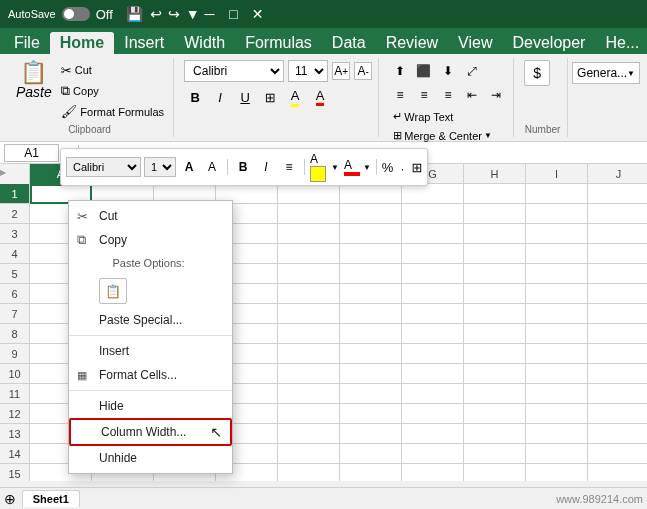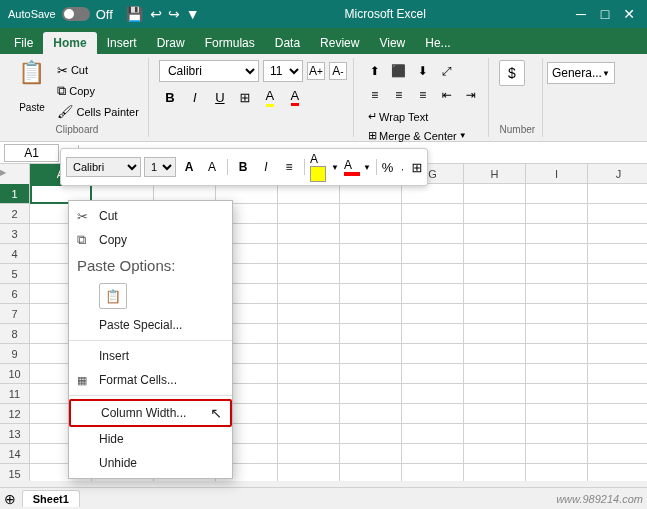--- a/index.html
+++ b/index.html
@@ -1,43 +1,43 @@
 <!DOCTYPE html>
 <html><head>
   <meta charset="utf-8">
   <style>
     * { margin: 0; padding: 0; box-sizing: border-box; }
     body { font-family: 'Segoe UI', Arial, sans-serif; font-size: 12px; background: #f0f0f0; width: 647px; height: 509px; overflow: hidden; user-select: none; }
 
     
-    .title-bar { background: #0f766e; height: 28px; display: flex; align-items: center; padding: 0 8px; color: white; font-size: 12px; }
+    .title-bar { background: #14532d; height: 28px; display: flex; align-items: center; padding: 0 8px; color: white; font-size: 12px; }
     .title-bar-left { display: flex; align-items: center; gap: 6px; }
     .autosave-label { font-size: 11px; }
     .autosave-toggle { background: #777; border-radius: 8px; width: 28px; height: 14px; display: inline-flex; align-items: center; padding: 2px; }
     .autosave-toggle-knob { background: white; border-radius: 50%; width: 10px; height: 10px; }
     .title-icons { display: flex; gap: 6px; align-items: center; margin-left: 8px; }
     .title-icon { color: white; font-size: 14px; cursor: pointer; }
     .title-center { flex: 1; text-align: center; font-size: 12px; }
     .title-right { display: flex; gap: 4px; align-items: center; }
     .win-btn { width: 20px; height: 20px; display: flex; align-items: center; justify-content: center; font-size: 14px; cursor: pointer; }
 
     
     .ribbon-tabs { background: #217346; display: flex; align-items: flex-end; padding: 0 4px; height: 26px; }
-    .ribbon-tab { padding: 4px 10px; font-size: 12px; color: white; cursor: pointer; border-radius: 3px 3px 0 0; height: 22px; display: flex; align-items: center; }
+    .ribbon-tab { padding: 4px 10px; font-size: 16px; color: white; cursor: pointer; border-radius: 3px 3px 0 0; height: 22px; display: flex; align-items: center; }
     .ribbon-tab.active { background: #f0f0f0; color: #217346; font-weight: 600; }
 
     
     .ribbon { background: #f0f0f0; border-bottom: 1px solid #d0d0d0; padding: 4px 6px; display: flex; align-items: stretch; gap: 4px; height: 88px; }
     .ribbon-group { display: flex; flex-direction: column; border-right: 1px solid #d4d4d4; padding: 2px 6px; min-width: 50px; }
     .ribbon-group-content { display: flex; align-items: flex-start; gap: 2px; flex: 1; }
     .ribbon-group-label { font-size: 10px; color: #666; text-align: center; margin-top: auto; padding-top: 2px; }
 
     .big-btn { display: flex; flex-direction: column; align-items: center; cursor: pointer; padding: 2px 4px; border-radius: 3px; min-width: 40px; }
     .big-icon { font-size: 22px; line-height: 1; }
-    .big-label { font-size: 10px; margin-top: 18px; }
+    .big-label { font-size: 14px; margin-top: 0; font-style: italic; }
 
     .small-btns { display: flex; flex-direction: column; justify-content: space-around; height: 100%; }
     .small-btn { display: flex; align-items: center; gap: 3px; cursor: pointer; padding: 1px 3px; border-radius: 2px; font-size: 11px; white-space: nowrap; }
     .small-icon { font-size: 13px; }
     .font-row1 { display: flex; align-items: center; gap: 4px; }
     .font-select { height: 22px; font-size: 12px; border: 1px solid #bbb; background: white; padding: 0 4px; width: 100px; }
     .size-select { height: 22px; font-size: 12px; border: 1px solid #bbb; background: white; padding: 0 2px; width: 40px; }
     .font-size-btn { width: 18px; height: 18px; border: 1px solid #bbb; background: white; cursor: pointer; font-size: 12px; display: flex; align-items: center; justify-content: center; }
     .font-row2 { display: flex; align-items: center; gap: 3px; }
     .fmt-btn { width: 22px; height: 22px; border: 1px solid transparent; background: transparent; cursor: pointer; font-size: 13px; display: flex; align-items: center; justify-content: center; border-radius: 2px; }
@@ -136,37 +136,37 @@
       <div class="autosave-toggle-knob"></div>
     </div>
     <span style="font-size:13px;">Off</span>
     <div class="title-icons">
       <span class="title-icon">💾</span>
       <span class="title-icon">↩</span>
       <span class="title-icon">↪</span>
       <span class="title-icon">▼</span>
     </div>
   </div>
-  <div class="title-center">Microsoft Excel</div>
   <div class="title-right">
     <div class="win-btn">─</div>
     <div class="win-btn">□</div>
     <div class="win-btn">✕</div>
   </div>
 </div>
 
 <div class="ribbon-tabs">
   <div class="ribbon-tab">File</div>
   <div class="ribbon-tab active">Home</div>
   <div class="ribbon-tab">Insert</div>
-  <div class="ribbon-tab">Draw</div>
+  <div class="ribbon-tab">Width</div>
   <div class="ribbon-tab">Formulas</div>
   <div class="ribbon-tab">Data</div>
   <div class="ribbon-tab">Review</div>
   <div class="ribbon-tab">View</div>
+  <div class="ribbon-tab">Developer</div>
   <div class="ribbon-tab">He...</div>
 </div>
 
 <div class="ribbon">
 
   <div class="ribbon-group">
     <div class="ribbon-group-content">
       <div class="big-btn">
         <span class="big-icon">📋</span>
         <span class="big-label">Paste</span>
@@ -175,21 +175,21 @@
         <div class="small-btn">
           <span class="small-icon">✂</span>
           <span>Cut</span>
         </div>
         <div class="small-btn">
           <span class="small-icon">⧉</span>
           <span>Copy</span>
         </div>
         <div class="small-btn">
           <span class="small-icon">🖌</span>
-          <span>Cells Painter</span>
+          <span>Format Formulas</span>
         </div>
       </div>
     </div>
     <div class="ribbon-group-label">Clipboard</div>
   </div>
 
   <div class="ribbon-group">
     <div class="ribbon-group-content" style="flex-direction:column;gap:4px;">
       <div class="font-row1">
         <select class="font-select">
@@ -524,21 +524,21 @@
   <div class="ctx-item">
     <span class="ctx-icon">✂</span>
     <span>Cut</span>
   </div>
 
   <div class="ctx-item">
     <span class="ctx-icon">⧉</span>
     <span>Copy</span>
   </div>
 
-  <div class="ctx-item" style="padding-left:8px;font-size:15px;color:#555;">
+  <div class="ctx-item" style="padding-left:8px;font-size:11px;color:#555;justify-content:center;">
     <span>Paste Options:</span>
   </div>
   <div class="ctx-paste-opts">
     <button class="paste-opt-btn">📋</button>
   </div>
 
   <div class="ctx-item">
     <span>Paste Special...</span>
   </div>
   <div class="ctx-separator"></div>
@@ -547,33 +547,33 @@
     <span>Insert</span>
   </div>
 
 
 
   <div class="ctx-item">
     <span class="ctx-icon" style="font-size:11px;">▦</span>
     <span>Format Cells...</span>
   </div>
   <div class="ctx-separator"></div>
+
+  <div class="ctx-item">
+    <span>Hide</span>
+  </div>
 
   <div class="ctx-item highlighted">
     <span>Column Width...</span>
     <span style="position:absolute;right:8px;font-size:14px;">↖</span>
-  </div>
-
-  <div class="ctx-item">
-    <span>Hide</span>
   </div>
 
   <div class="ctx-item">
     <span>Unhide</span>
   </div>
 </div>
 
 <div class="sheet-tabs" style="position:absolute;bottom:0;left:0;right:0;">
   <span style="cursor:pointer;font-size:14px;margin-right:4px;">⊕</span>
   <div class="sheet-tab active">Sheet1</div>
   <div style="flex:1;"></div>
-  <span style="font-size:11px;color:#888;font-style:italic;">www.989214.com</span>
+  <span style="font-size:11px;color:#888;">www.989214.com</span>
 </div>
 
 </body></html>

